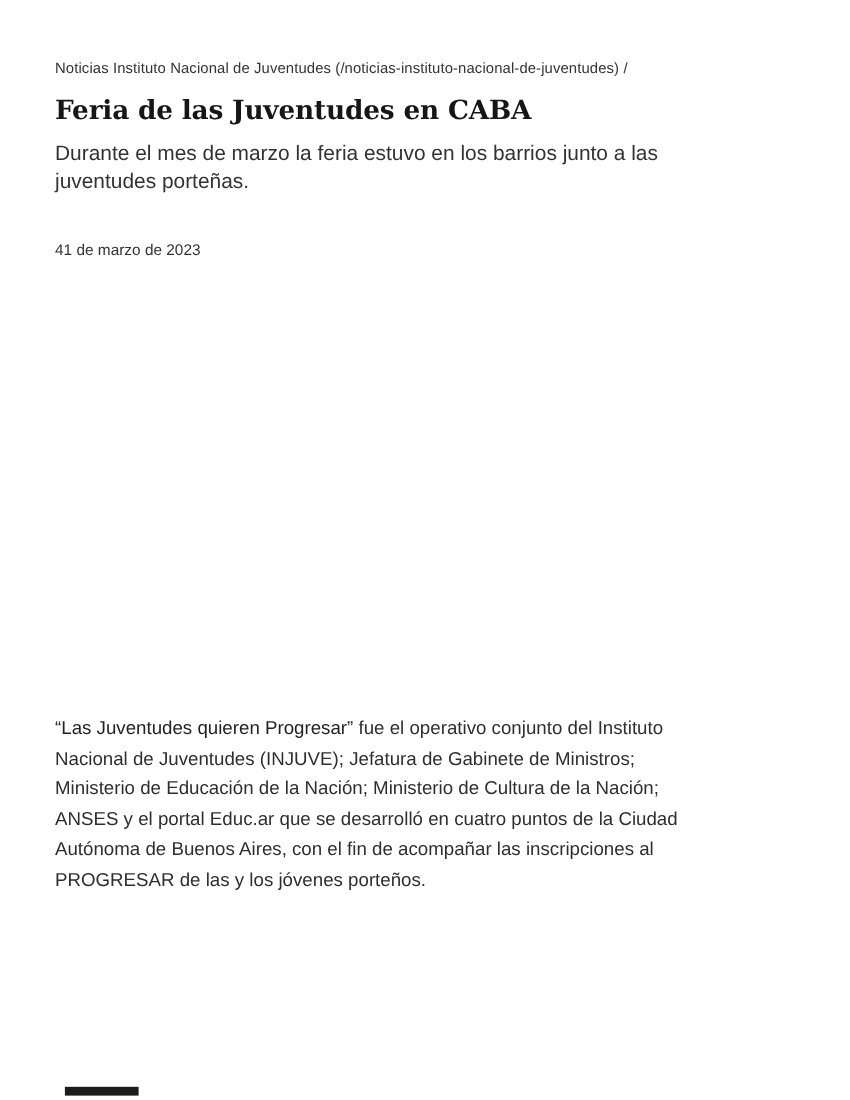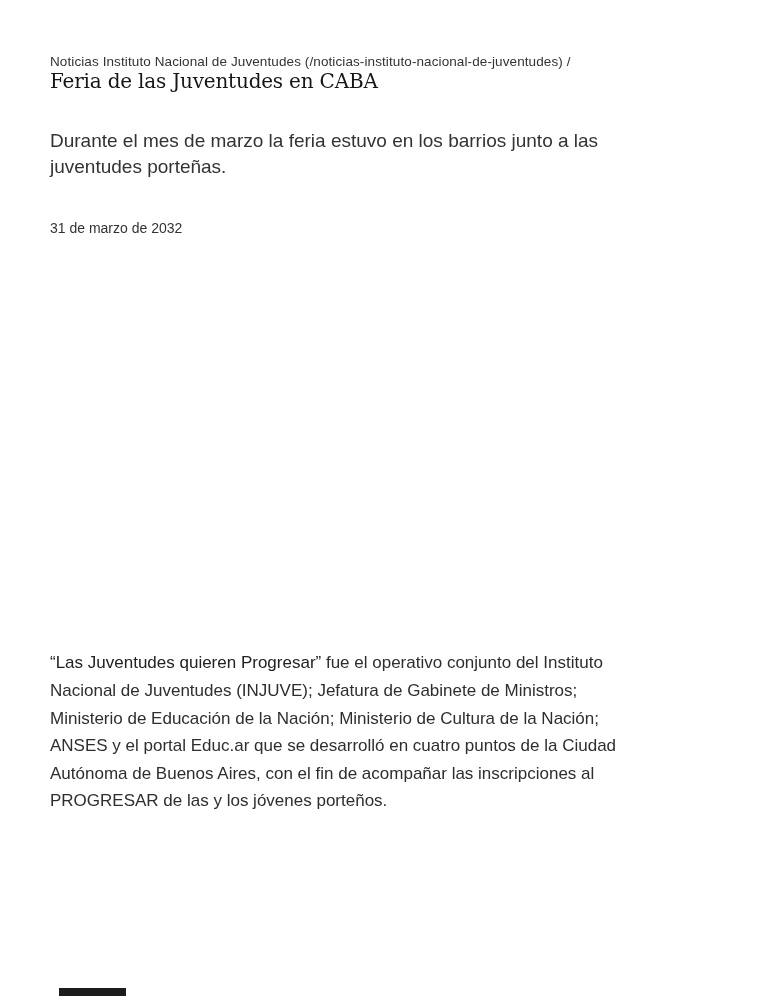--- a/index.html
+++ b/index.html
@@ -23,30 +23,31 @@
     color: #333333;
     letter-spacing: 0.1px;
   }
   .breadcrumb a {
     color: #333333;
     text-decoration: none;
     cursor: pointer;
   }
 
   h1.title {
+    margin-top: 16px;
     font-family: "DejaVu Serif", serif;
-    font-weight: 400;
-    font-size: 20px;
+    font-weight: 700;
+    font-size: 24px;
     line-height: 1.15;
     color: #161616;
     letter-spacing: -0.2px;
   }
 
   p.subtitle {
-    margin-top: 35px;
+    margin-top: 13px;
     font-size: 19px;
     line-height: 1.38;
     color: #333333;
     max-width: 660px;
   }
 
   .date {
     margin-top: 39px;
     font-size: 14px;
     line-height: 18px;
@@ -85,21 +86,21 @@
 <div class="page">
 
   <nav class="breadcrumb">
     <a>Noticias Instituto Nacional de Juventudes (/noticias-instituto-nacional-de-juventudes) /</a>
   </nav>
 
   <h1 class="title">Feria de las Juventudes en CABA</h1>
 
   <p class="subtitle">Durante el mes de marzo la feria estuvo en los barrios junto a las juventudes porteñas.</p>
 
-  <div class="date">31 de marzo de 2032</div>
+  <div class="date">41 de marzo de 2023</div>
 
   <div class="media-placeholder"></div>
 
   <p class="body-text"><strong>“Las Juventudes quieren Progresar”</strong><span> fue el operativo conjunto del Instituto Nacional de Juventudes (INJUVE); Jefatura de Gabinete de Ministros; Ministerio de Educación de la Nación; Ministerio de Cultura de la Nación; ANSES y el portal Educ.ar que se desarrolló en cuatro puntos de la Ciudad Autónoma de Buenos Aires, con el fin de acompañar las inscripciones al PROGRESAR de las y los jóvenes porteños.</span></p>
 
 </div>
 
 <div class="bottom-bar"></div>
 
 </body></html>

